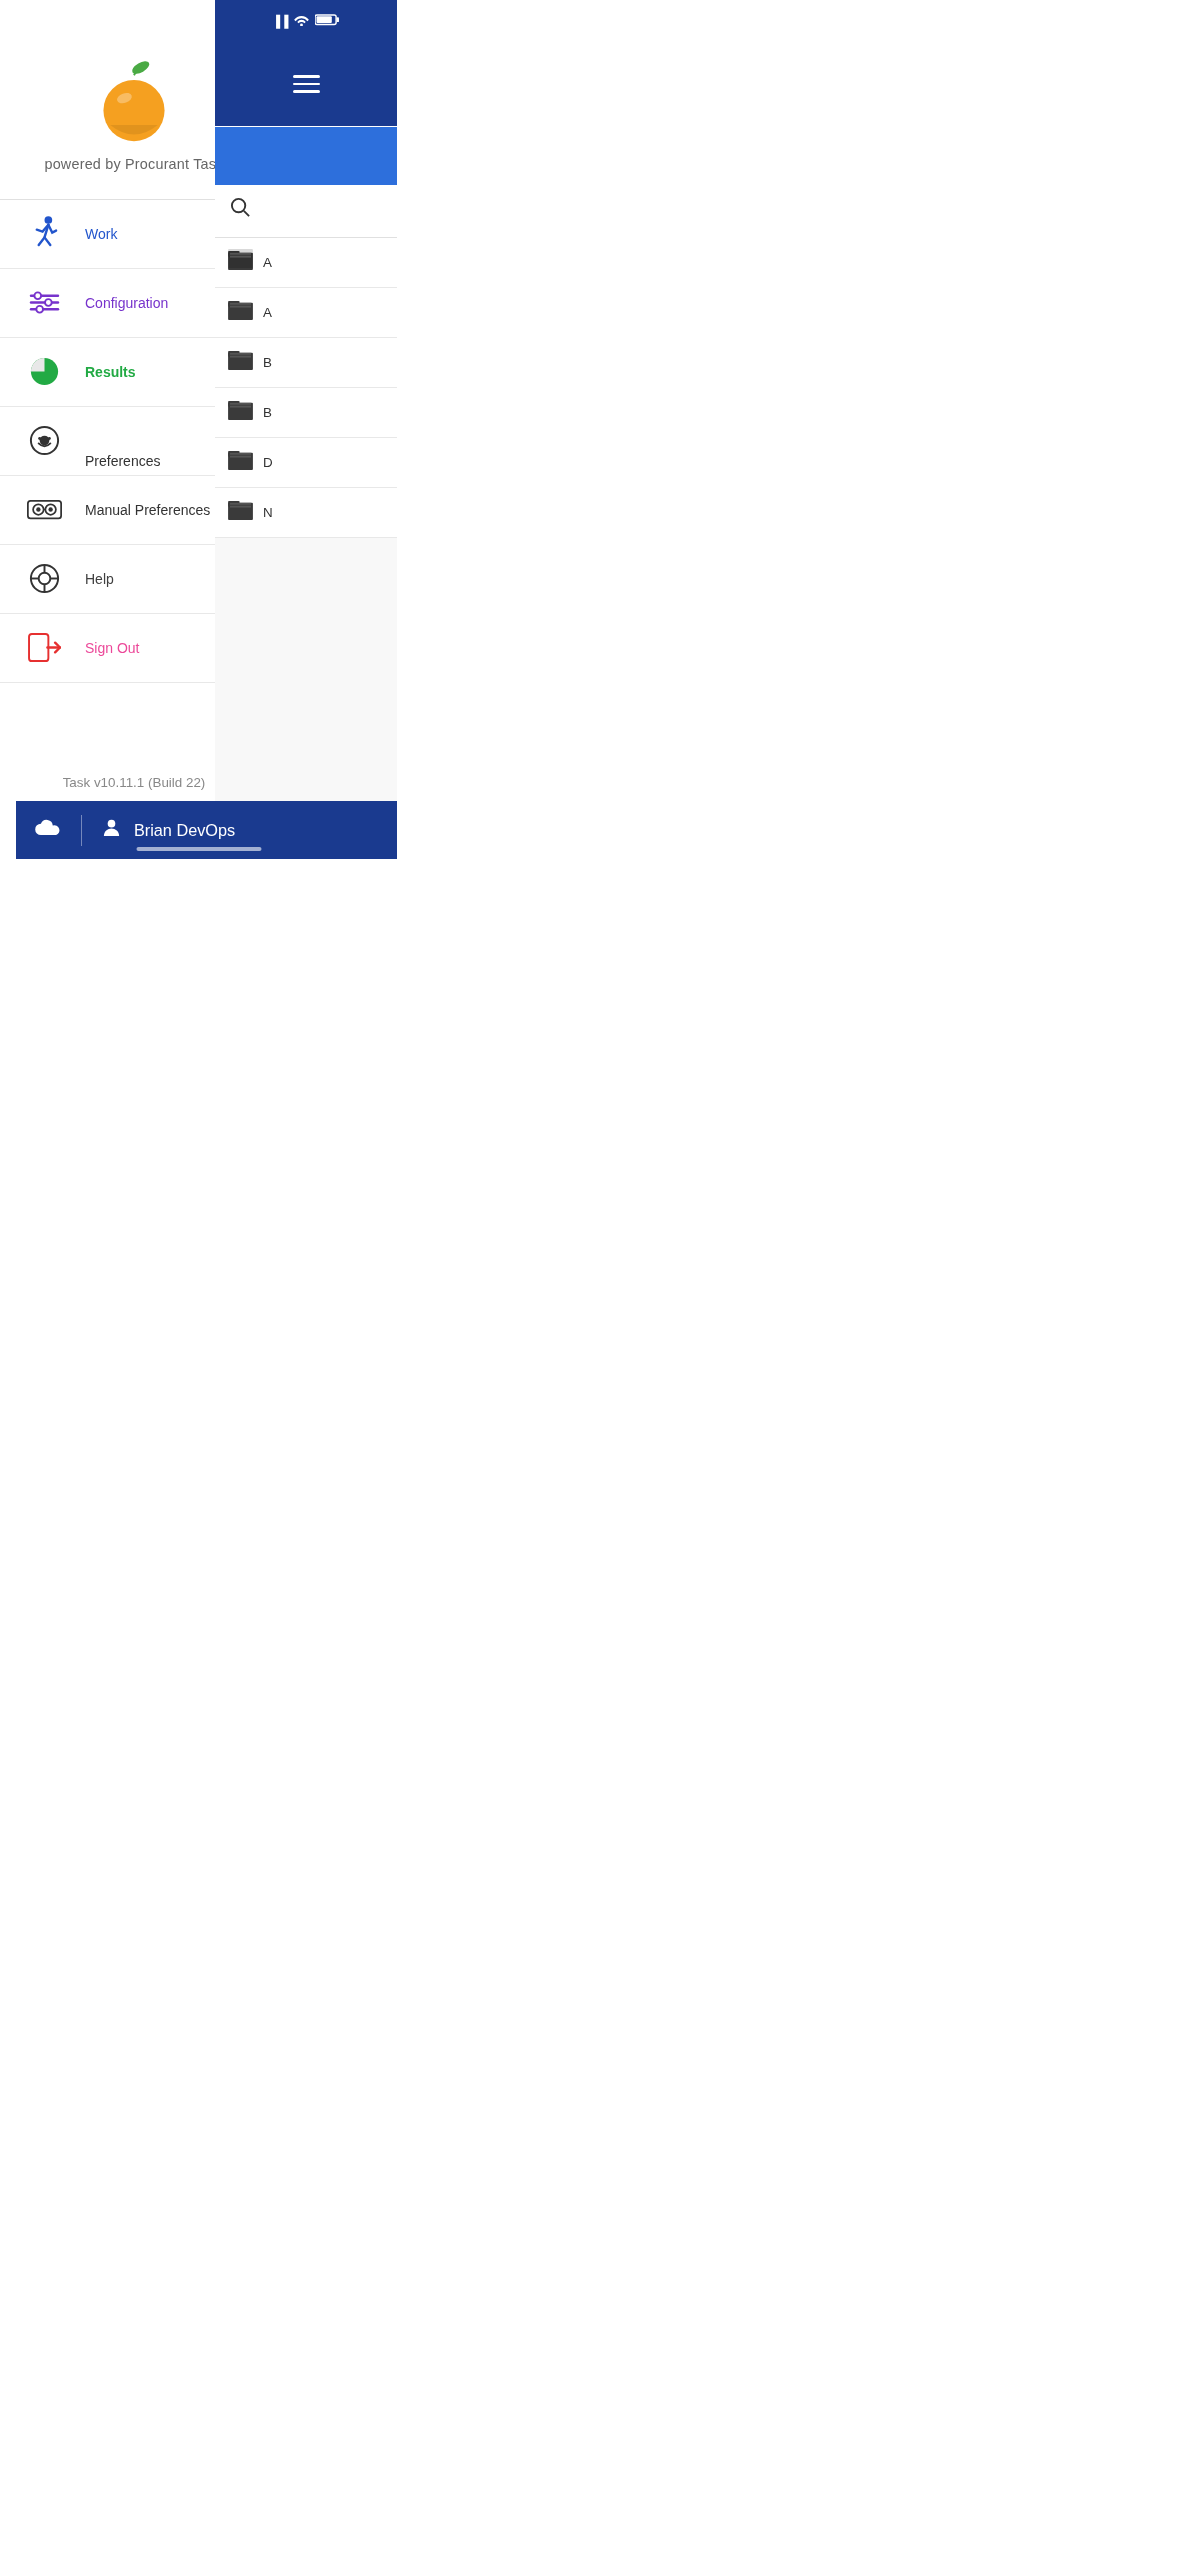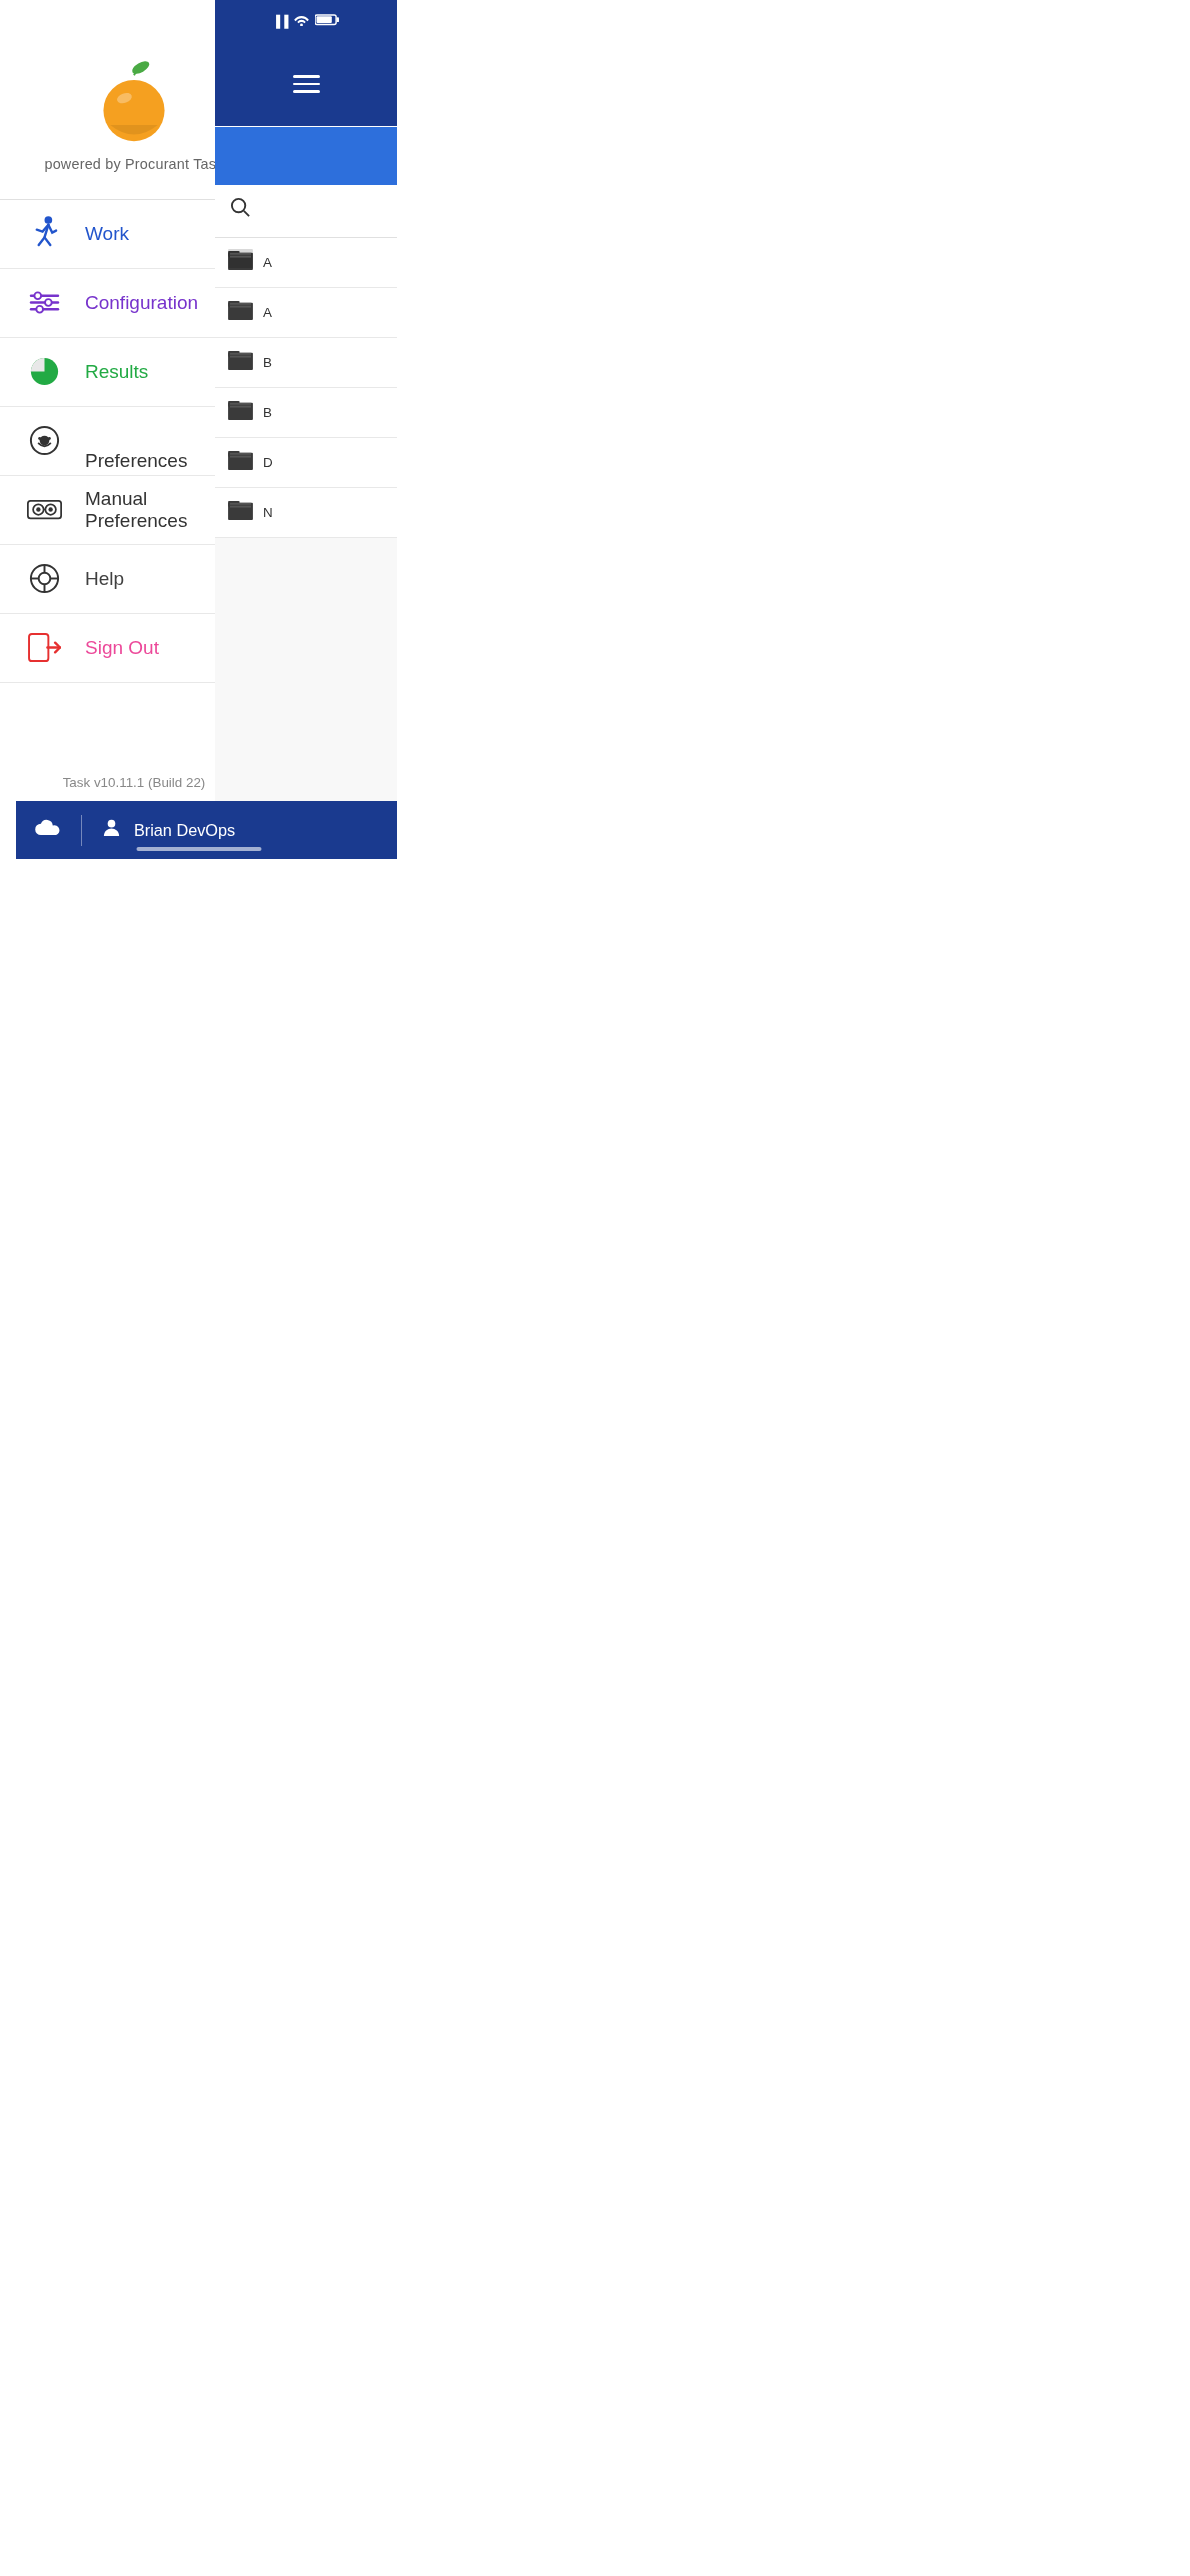--- a/index.html
+++ b/index.html
@@ -201,27 +201,27 @@
 
     .menu-icon {
       width: 35px;
       display: flex;
       align-items: center;
       justify-content: center;
       flex-shrink: 0;
     }
 
     .menu-label {
-      font-size: 19px;
+      font-size: 14px;
       font-weight: 400;
     }
 
     .menu-label-work { color: #2255cc; font-weight: 500; }
     .menu-label-config { color: #7733cc; }
-    .menu-label-results { color: #22aa44; }
+    .menu-label-results { color: #22aa44; font-weight: bold; }
     .menu-label-prefs { color: #333; margin-top: 41px; }
     .menu-label-manual { color: #333; }
     .menu-label-help { color: #404040; }
     .menu-label-signout { color: #ec4899; text-align: right; }
 
     
     .bottom-bar {
       position: absolute;
       bottom: 0;
       left: 16px;

